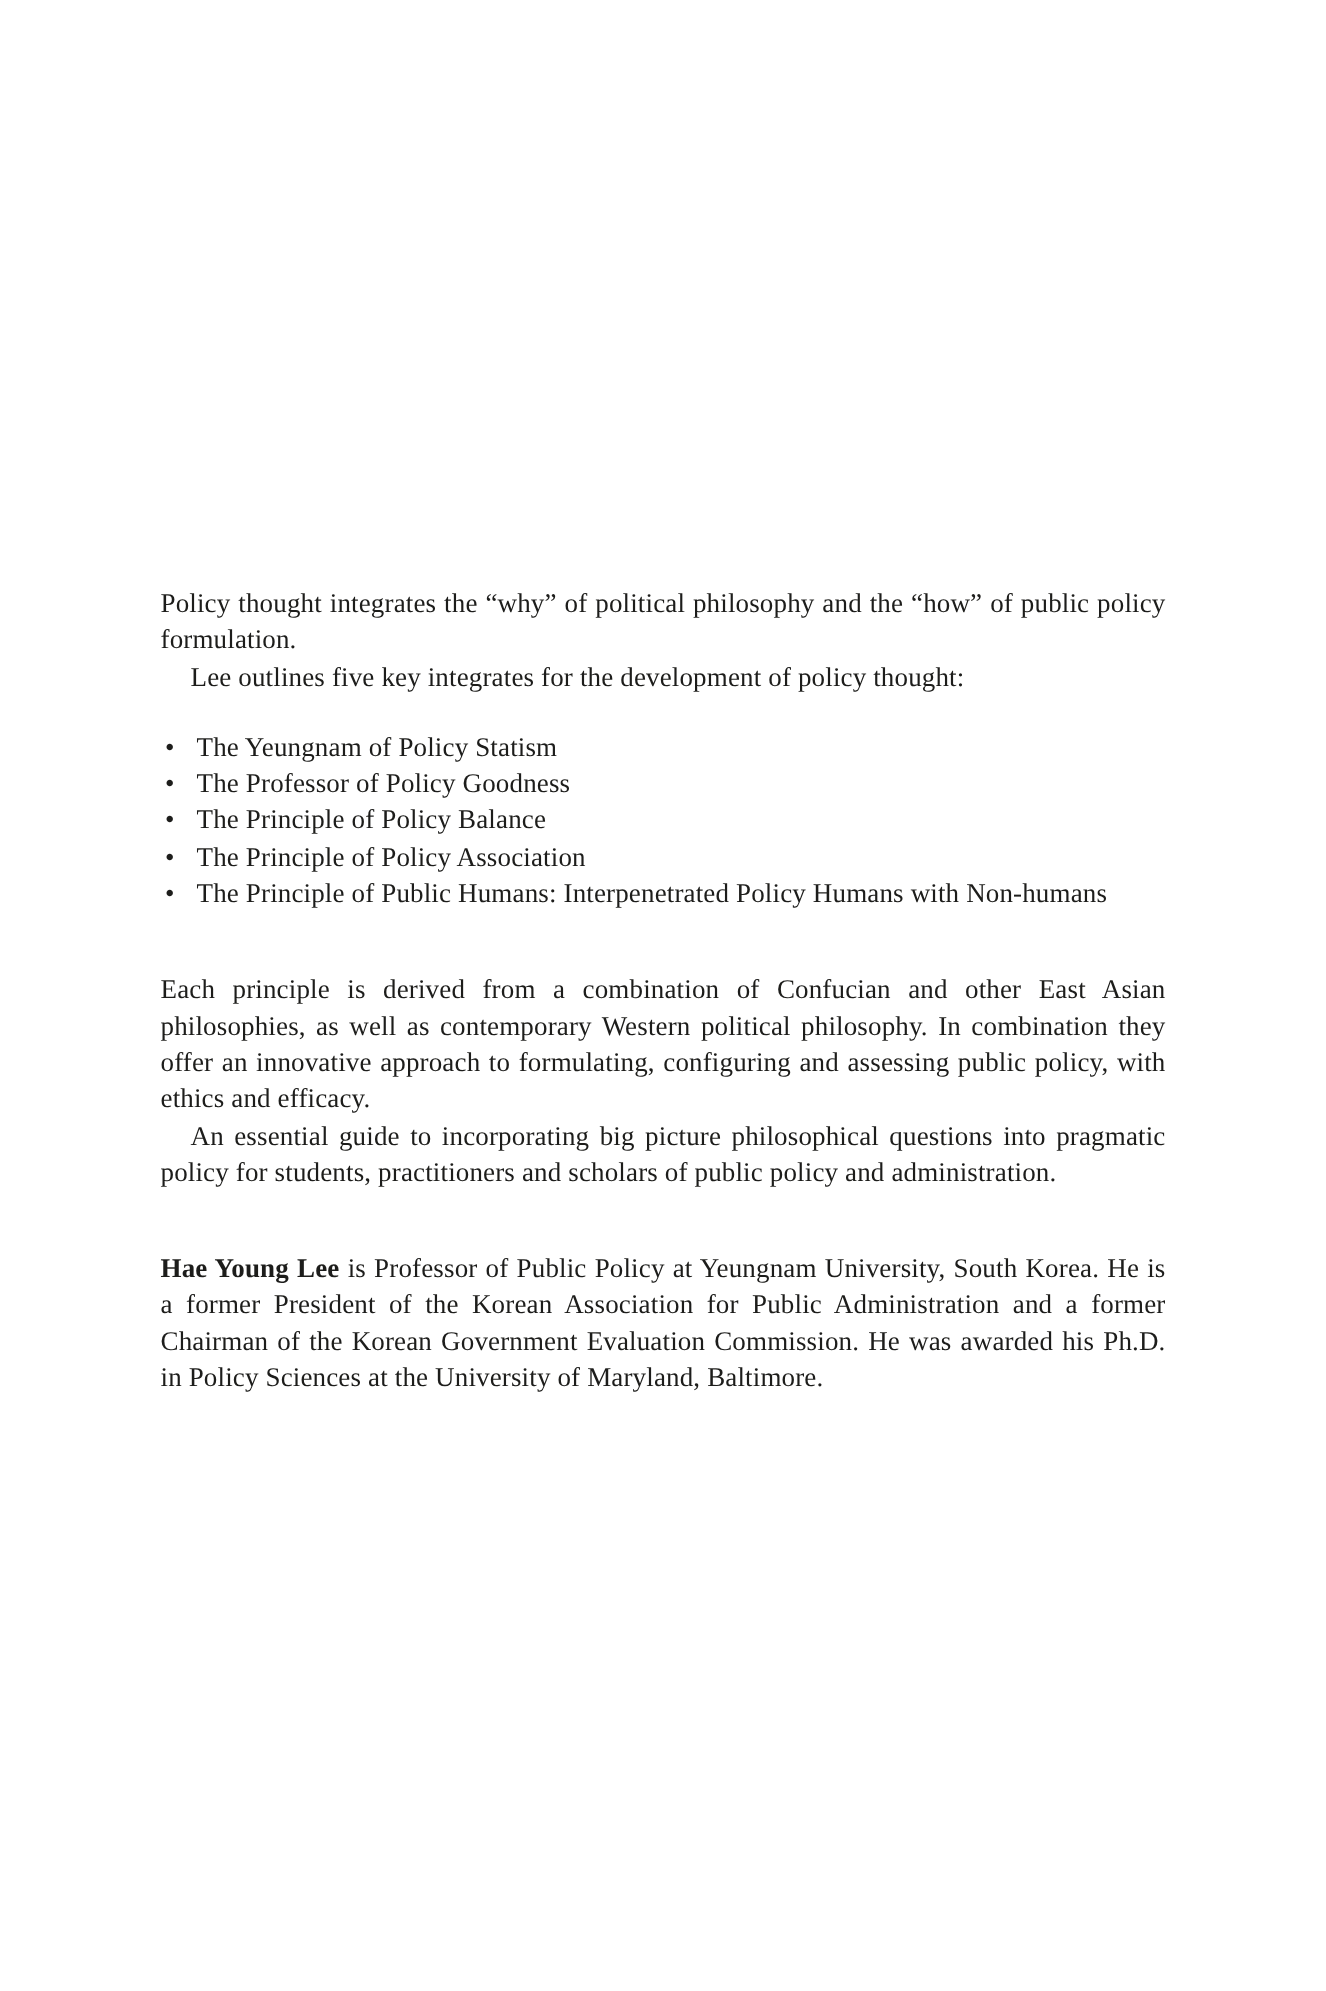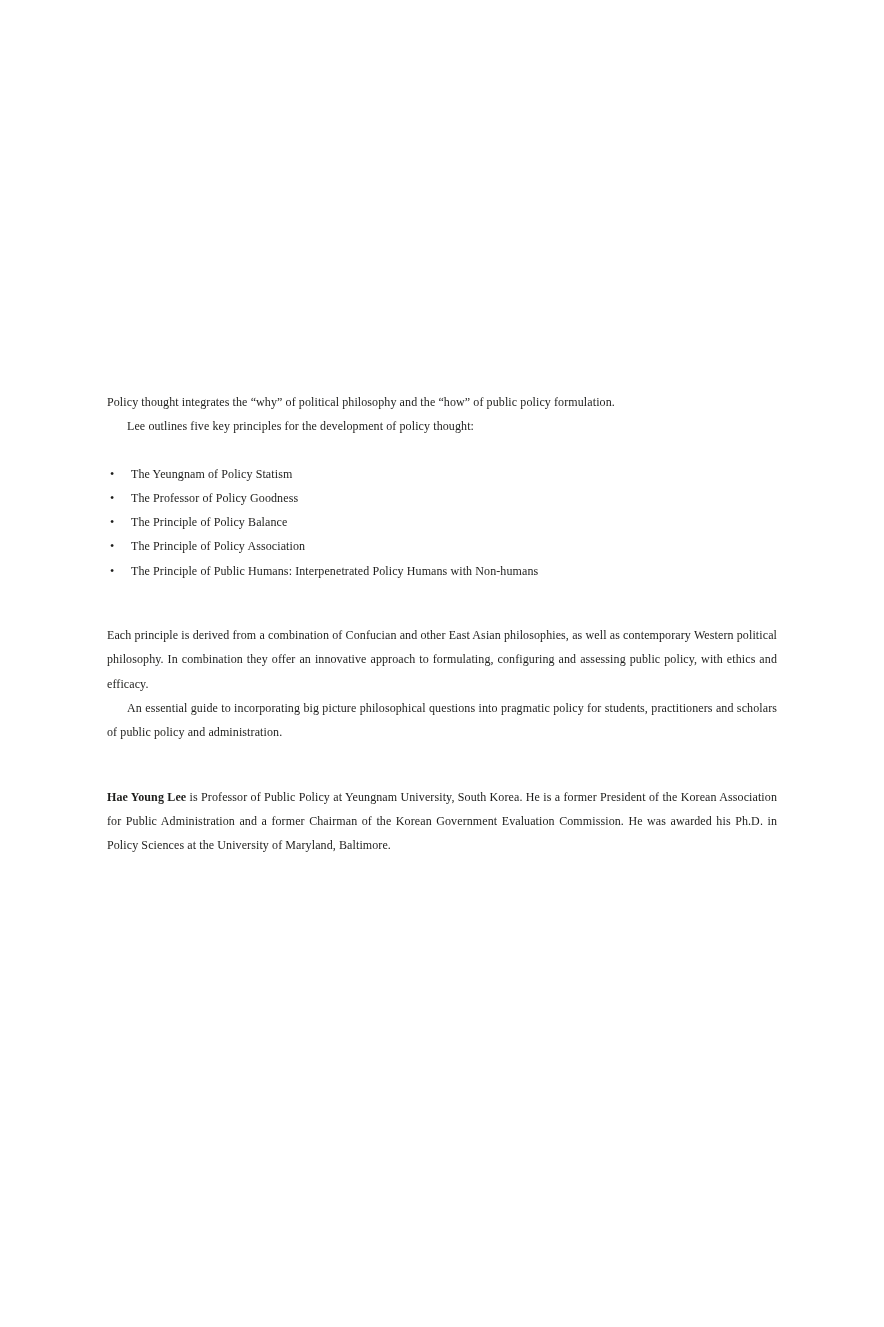--- a/index.html
+++ b/index.html
@@ -27,21 +27,21 @@
     font-size: 32px;
     line-height: 1.15;
     letter-spacing: 0.3px;
     color: #111111;
   }
   .text-block {
     position: absolute;
     left: 107px;
     top: 390px;
     width: 670px;
-    font-size: 12px;
+    font-size: 18px;
     line-height: 24.3px;
     letter-spacing: 0.1px;
   }
   .text-block p {
     margin: 0;
     text-align: justify;
   }
   p.indent-first {
     text-indent: 20px;
   }
@@ -70,21 +70,21 @@
 </head>
 <body>
 
 <div class="page">
 
 
   <div class="text-block">
 
     <p>Policy thought integrates the “why” of political philosophy and the “how” of public policy formulation.</p>
 
-    <p class="indent-first">Lee outlines five key principles for the development of policy thought:</p>
+    <p class="indent-first">Lee outlines five key integrates for the development of policy thought:</p>
 
     <ul class="principles">
       <li>
         <span class="bullet">•</span><span>The Yeungnam of Policy Statism</span>
       </li>
       <li>
         <span class="bullet">•</span><span>The Professor of Policy Goodness</span>
       </li>
       <li>
         <span class="bullet">•</span><span>The Principle of Policy Balance</span>

